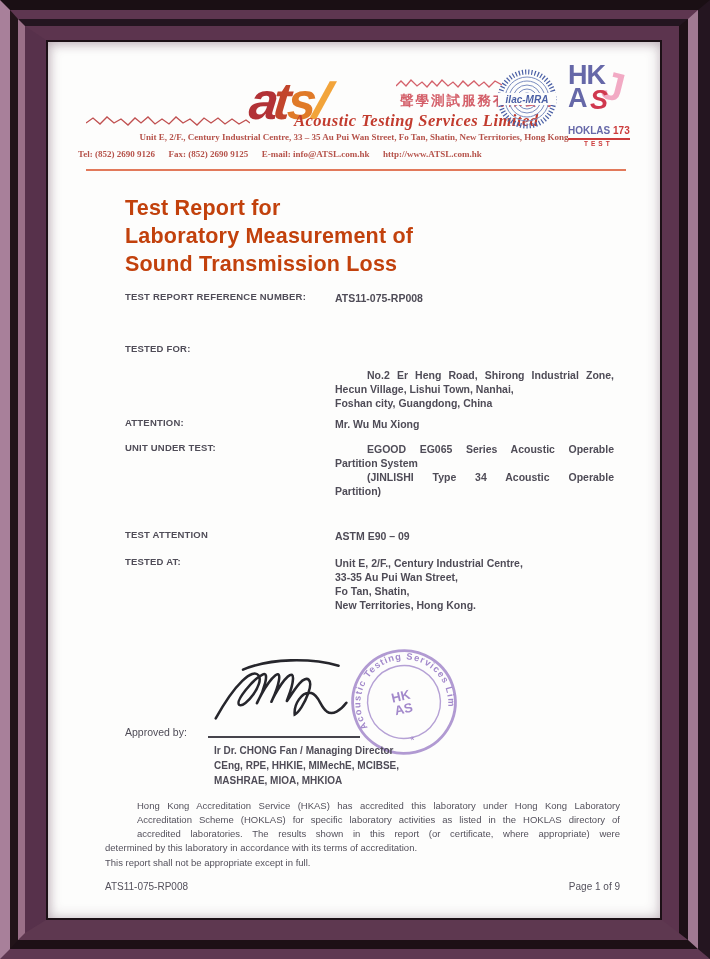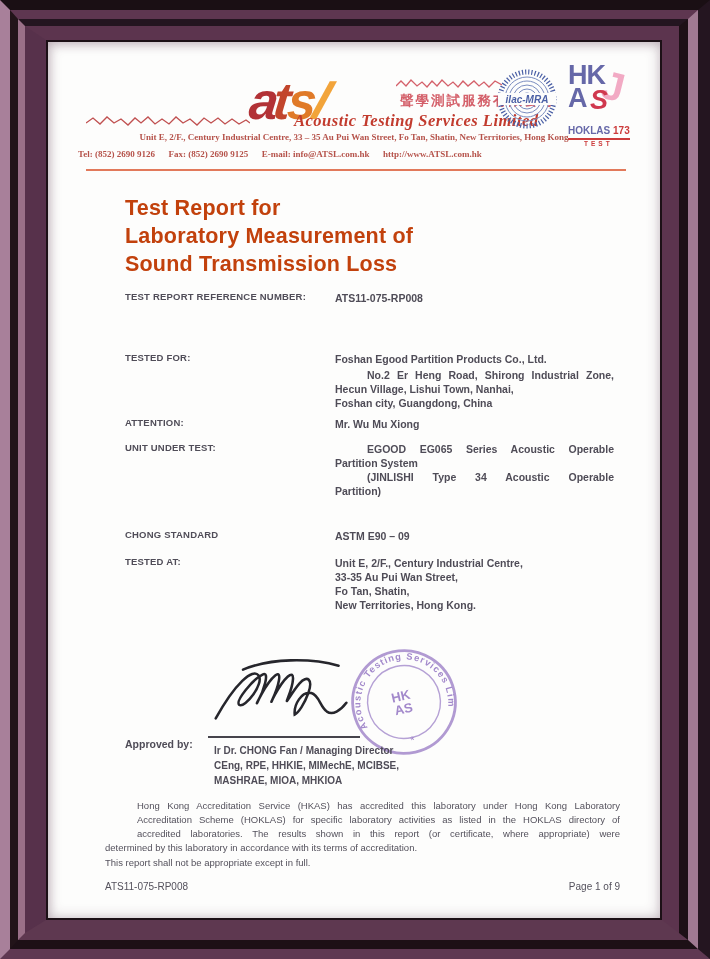--- a/index.html
+++ b/index.html
@@ -40,21 +40,21 @@
   .hkas .test{font-size:6.5px;color:#cc3b3b;letter-spacing:3px;margin-left:16px;font-weight:700;}
   
   .title{position:absolute;left:77px;top:152px;font-size:21.5px;font-weight:bold;line-height:28px;color:#c2410c;letter-spacing:.2px;}
   
   .frow{position:absolute;left:77px;width:489px;display:flex;}
   .flabel{width:210px;font-size:9.5px;font-weight:bold;letter-spacing:.2px;color:#504d58;}
   .fvalue{flex:1;font-size:10.5px;font-weight:bold;line-height:14px;color:#4f4c57;}
   .vonly{position:absolute;left:287px;width:279px;font-size:10.5px;font-weight:bold;line-height:14px;color:#4f4c57;}
   .stretch{text-align:justify;text-align-last:justify;padding-left:32px;}
   
-  .approved-label{position:absolute;left:77px;top:684px;font-size:10.5px;font-weight:bold;color:#4f4c57;margin-top:12px;}
+  .approved-label{position:absolute;left:77px;top:684px;font-size:10.5px;font-weight:normal;color:#4f4c57;}
   .sig-wrap{position:absolute;left:160px;top:614px;width:152px;height:80px;border-bottom:2px solid #46444c;}
   .stamp{position:absolute;left:300px;top:604px;transform:rotate(-13deg);opacity:.92;}
   .approver{position:absolute;left:166px;top:701px;font-size:10px;font-weight:bold;line-height:15px;color:#4f4c57;}
   
   .accred{position:absolute;left:57px;top:757px;width:515px;font-size:9.5px;line-height:14px;color:#54515c;}
   .note{position:absolute;left:57px;top:815px;font-size:9.5px;color:#54515c;}
   .repno{position:absolute;left:57px;top:839px;font-size:10px;color:#54515c;}
   .pageno{position:absolute;right:40px;top:839px;font-size:10px;color:#54515c;}
 </style>
 </head>
@@ -117,44 +117,43 @@
     <div class="title">
       <div>Test Report for</div>
       <div>Laboratory Measurement of</div>
       <div>Sound Transmission Loss</div>
     </div>
 
     <div class="frow" style="top:249px">
       <div class="flabel">TEST REPORT REFERENCE NUMBER:</div>
       <div class="fvalue">ATS11-075-RP008</div>
     </div>
-    <div class="frow" style="top:310px">
+    <div class="frow" style="top:301px">
       <div class="flabel">TESTED FOR:</div>
-      <div class="fvalue">Foshan Egood Partition Products Co., Ltd.</div>
     </div>
     <div class="vonly" style="top:326px">
       <div class="stretch">No.2 Er Heng Road, Shirong Industrial Zone,</div>
       <div>Hecun Village, Lishui Town, Nanhai,</div>
       <div>Foshan city, Guangdong, China</div>
     </div>
     <div class="frow" style="top:375px">
       <div class="flabel">ATTENTION:</div>
       <div class="fvalue">Mr. Wu Mu Xiong</div>
     </div>
     <div class="frow" style="top:400px">
       <div class="flabel">UNIT UNDER TEST:</div>
       <div class="fvalue">
         <div class="stretch">EGOOD EG065 Series Acoustic Operable</div>
         <div>Partition System</div>
         <div class="stretch">(JINLISHI Type 34 Acoustic Operable</div>
         <div>Partition)</div>
       </div>
     </div>
     <div class="frow" style="top:487px">
-      <div class="flabel">CHONG STANDARD</div>
+      <div class="flabel">TEST ATTENTION</div>
       <div class="fvalue">ASTM E90 – 09</div>
     </div>
     <div class="frow" style="top:514px">
       <div class="flabel">TESTED AT:</div>
       <div class="fvalue">
         <div>Unit E, 2/F., Century Industrial Centre,</div>
         <div>33-35 Au Pui Wan Street,</div>
         <div>Fo Tan, Shatin,</div>
         <div>New Territories, Hong Kong.</div>
       </div>

